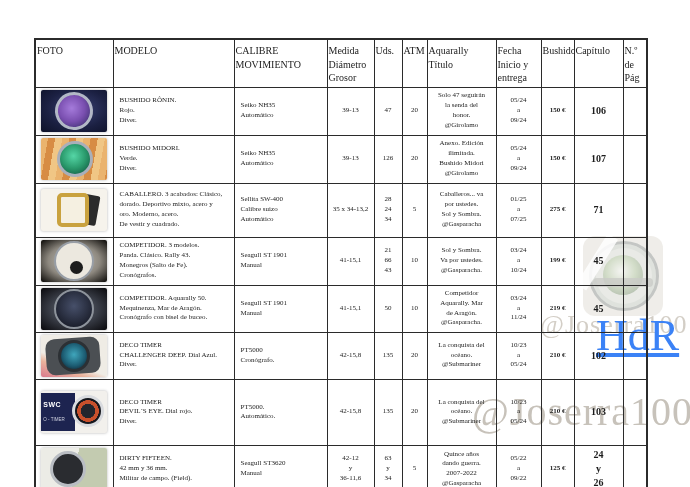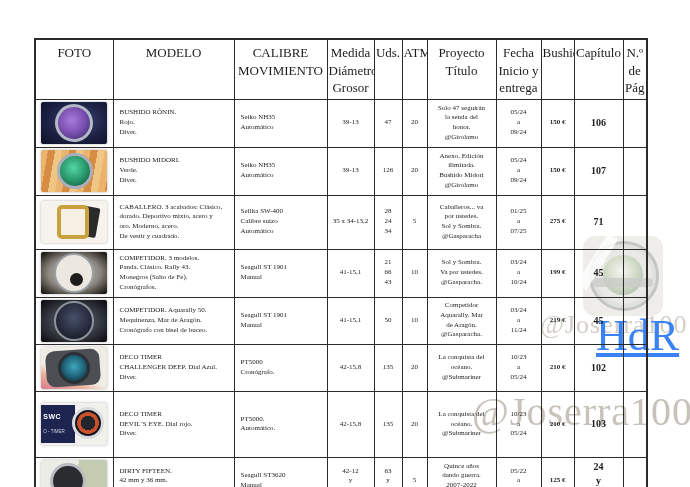--- a/index.html
+++ b/index.html
@@ -26,21 +26,21 @@
   table.catalog {
     position:absolute; left:34px; top:38px; width:612px; z-index:1;
     border-collapse:collapse; table-layout:fixed; background:transparent;
     border:2px solid #2b2b2b;
   }
   .catalog th, .catalog td {
     border:1px solid #2b2b2b; vertical-align:middle; overflow:hidden;
     white-space:pre-line; background:transparent;
   }
   .catalog th {
-    font-weight:normal; font-size:13px; line-height:1.35; text-align:center;
+    font-weight:normal; font-size:10px; line-height:1.35; text-align:left;
     vertical-align:top; padding:4px 1px 2px 1px; height:34px; box-sizing:border-box;
   }
   .catalog td { font-size:7px; line-height:1.4; text-align:center; padding:2px 1px; }
   td.c-modelo, td.c-calibre { text-align:left; padding-left:6px; padding-right:3px; }
   td.c-capitulo { font-weight:bold; font-size:10px; }
   td.c-precio { font-size:7px;font-weight:bold; }
   
   .photo { width:66px; height:42px; margin:0 auto; border-radius:2px; position:relative;
     overflow:hidden; box-shadow:0 0 3px rgba(0,0,0,.3); }
   .photo::before, .photo::after { content:""; position:absolute; box-sizing:border-box; }
@@ -119,21 +119,21 @@
     <tr>
       <th>FOTO</th>
       <th>MODELO</th>
       <th>CALIBRE
 MOVIMIENTO</th>
       <th>Medida
 Diámetro
 Grosor</th>
       <th>Uds.</th>
       <th>ATM</th>
-      <th>Proyecto
+      <th>Aquarally
 Título</th>
       <th>Fecha
 Inicio y
 entrega</th>
       <th>Bushido</th>
       <th>Capítulo</th>
       <th>N.º
 de
 Pág</th>
     </tr>

